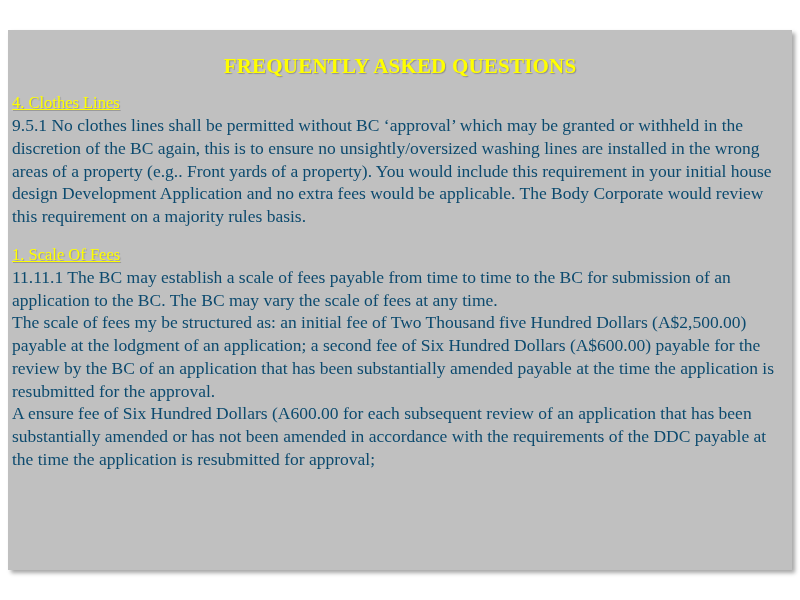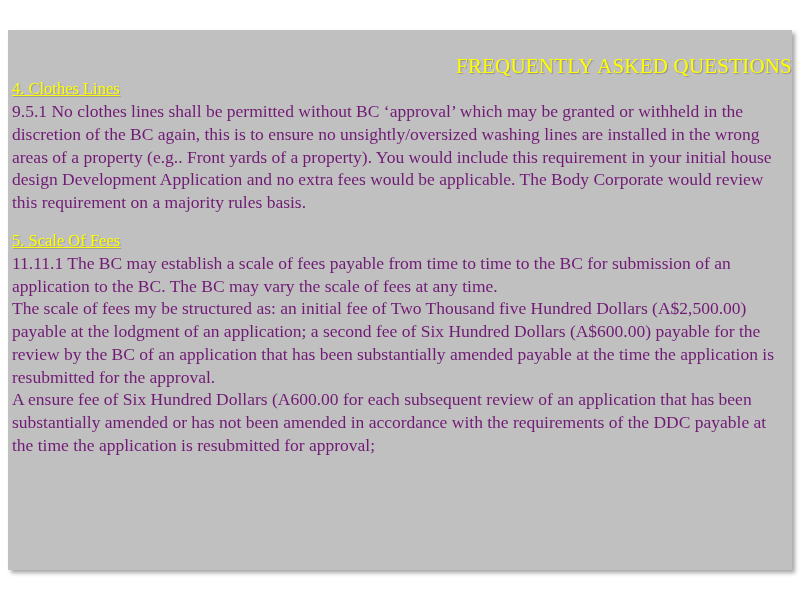--- a/index.html
+++ b/index.html
@@ -18,44 +18,44 @@
     left: 8px;
     top: 30px;
     width: 784px;
     height: 540px;
     background: #c0c0c0;
     box-shadow: 3px 3px 4px rgba(0,0,0,0.35);
     box-sizing: border-box;
     padding: 0;
   }
   .slide-title {
-    text-align: right;
+    text-align: center;
     color: #ffff00;
     font-family: "Liberation Serif", serif;
-    font-weight: normal;
+    font-weight: bold;
     font-size: 21px;
     letter-spacing: 0.2px;
     margin-top: 24px;
     margin-bottom: 0;
     text-shadow: 1px 1px 1px rgba(0,0,0,0.25);
   }
   .body-area {
     padding: 0 6px 0 4px;
-    margin-top: 0;
+    margin-top: 14px;
   }
   .section-heading {
     color: #ffff00;
     font-family: "Liberation Serif", serif;
     font-size: 16.5px;
     text-decoration: underline;
     margin: 0 0 1px 0;
     text-shadow: 1px 1px 1px rgba(0,0,0,0.2);
   }
   .para {
-    color: #701a75;
+    color: #0c4a6e;
     font-family: "Liberation Serif", serif;
     font-size: 17.5px;
     line-height: 1.30;
     margin: 0;
     text-align: left;
   }
   .gap {
     height: 17px;
   }
 </style>
@@ -69,20 +69,20 @@
   <div class="body-area">
 
     <div class="section">
       <div class="section-heading">4. Clothes Lines</div>
       <p class="para">9.5.1 No clothes lines shall be permitted without BC ‘approval’ which may be granted or withheld in the discretion of the BC again, this is to ensure no unsightly/oversized washing lines are installed in the wrong areas of a property (e.g.. Front yards of a property). You would include this requirement in your initial house design Development Application and no extra fees would be applicable. The Body Corporate would review this requirement on a majority rules basis.</p>
     </div>
 
     <div class="gap"></div>
 
     <div class="section">
-      <div class="section-heading">5. Scale Of Fees</div>
+      <div class="section-heading">1. Scale Of Fees</div>
       <p class="para">11.11.1 The BC may establish a scale of fees payable from time to time to the BC for submission of an application to the BC. The BC may vary the scale of fees at any time.</p>
       <p class="para">The scale of fees my be structured as: an initial fee of Two Thousand five Hundred Dollars (A$2,500.00) payable at the lodgment of an application; a second fee of Six Hundred Dollars (A$600.00) payable for the review by the BC of an application that has been substantially amended payable at the time the application is resubmitted for the approval.</p>
       <p class="para">A ensure fee of Six Hundred Dollars (A600.00 for each subsequent review of an application that has been substantially amended or has not been amended in accordance with the requirements of the DDC payable at the time the application is resubmitted for approval;</p>
     </div>
 
   </div>
 </div>
 
 </body></html>

